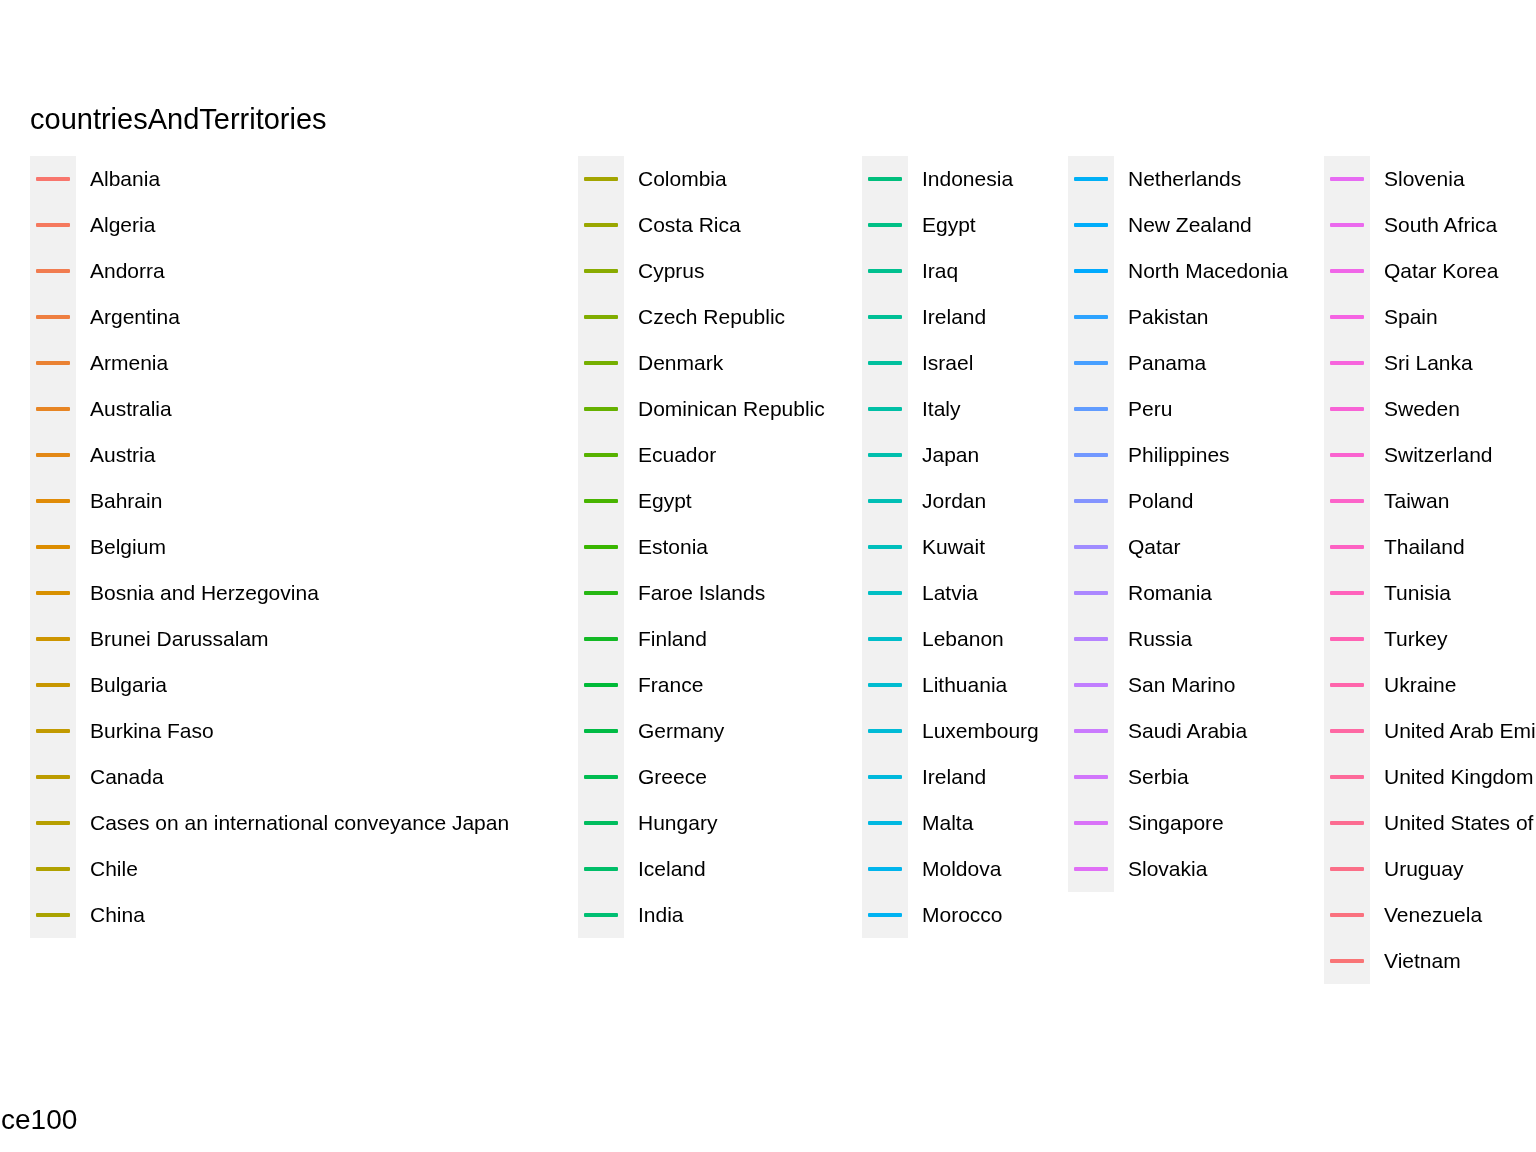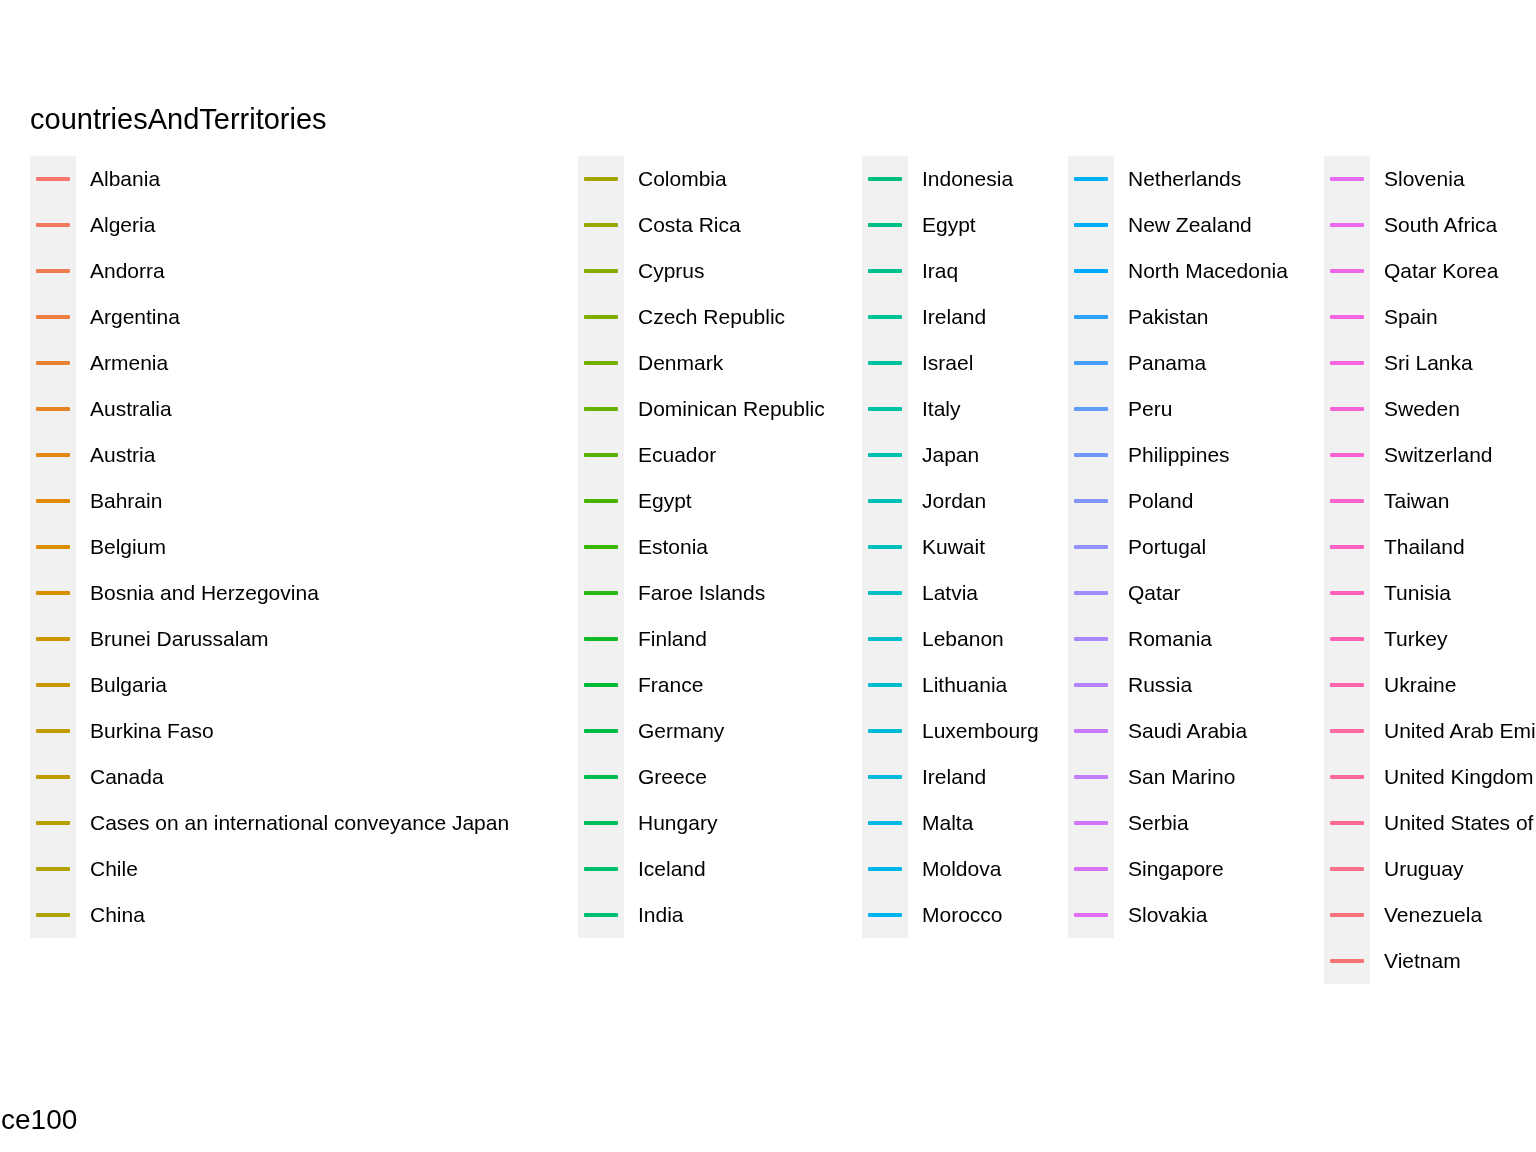--- a/index.html
+++ b/index.html
@@ -494,26 +494,20 @@
     <span class="lbl">Philippines</span>
   </div>
 
   <div class="entry">
     <span class="key">
       <span class="swatch" style="background: rgb(132, 148, 255);"></span>
     </span>
     <span class="lbl">Poland</span>
   </div>
 
-  <div class="entry">
-    <span class="key">
-      <span class="swatch" style="background: rgb(149, 144, 255);"></span>
-    </span>
-    <span class="lbl">Portugal</span>
-  </div>
 
   <div class="entry">
     <span class="key">
       <span class="swatch" style="background: rgb(160, 140, 255);"></span>
     </span>
     <span class="lbl">Qatar</span>
   </div>
 
   <div class="entry">
     <span class="key">
@@ -524,30 +518,30 @@
 
   <div class="entry">
     <span class="key">
       <span class="swatch" style="background: rgb(182, 131, 255);"></span>
     </span>
     <span class="lbl">Russia</span>
   </div>
 
   <div class="entry">
     <span class="key">
+      <span class="swatch" style="background: rgb(193, 126, 255);"></span>
+    </span>
+    <span class="lbl">San Marino</span>
+  </div>
+
+  <div class="entry">
+    <span class="key">
       <span class="swatch" style="background: rgb(202, 122, 254);"></span>
     </span>
     <span class="lbl">Saudi Arabia</span>
-  </div>
-
-  <div class="entry">
-    <span class="key">
-      <span class="swatch" style="background: rgb(193, 126, 255);"></span>
-    </span>
-    <span class="lbl">San Marino</span>
   </div>
 
   <div class="entry">
     <span class="key">
       <span class="swatch" style="background: rgb(209, 118, 251);"></span>
     </span>
     <span class="lbl">Serbia</span>
   </div>
 
   <div class="entry">

